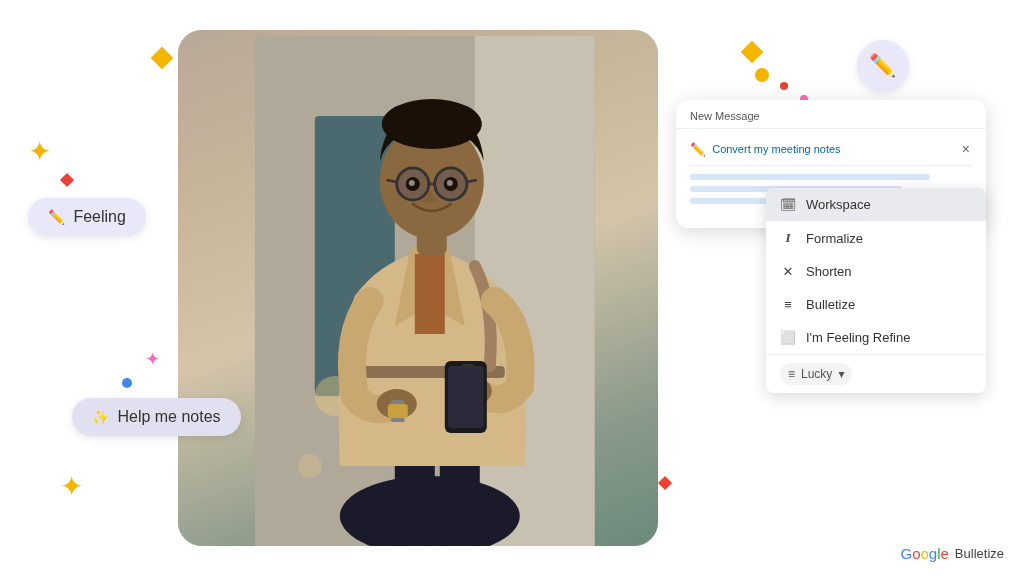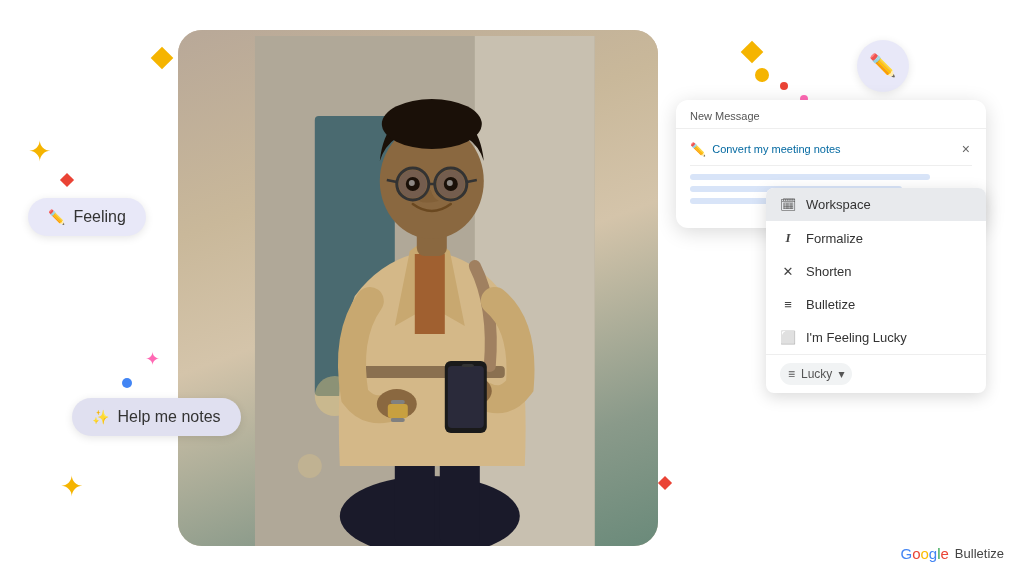--- a/index.html
+++ b/index.html
@@ -451,21 +451,21 @@
       <div class="menu-item">
         <span class="menu-icon">✕</span>
         <span>Shorten</span>
       </div>
       <div class="menu-item">
         <span class="menu-icon">≡</span>
         <span>Bulletize</span>
       </div>
       <div class="menu-item">
         <span class="menu-icon">⬜</span>
-        <span>I'm Feeling Lucky</span>
+        <span>I'm Feeling Refine</span>
       </div>
       <div class="refine-row">
         <button class="refine-btn">
           <span>≡</span>
           <span>Lucky</span>
           <span>▾</span>
         </button>
       </div>
     </div>
   </div>

